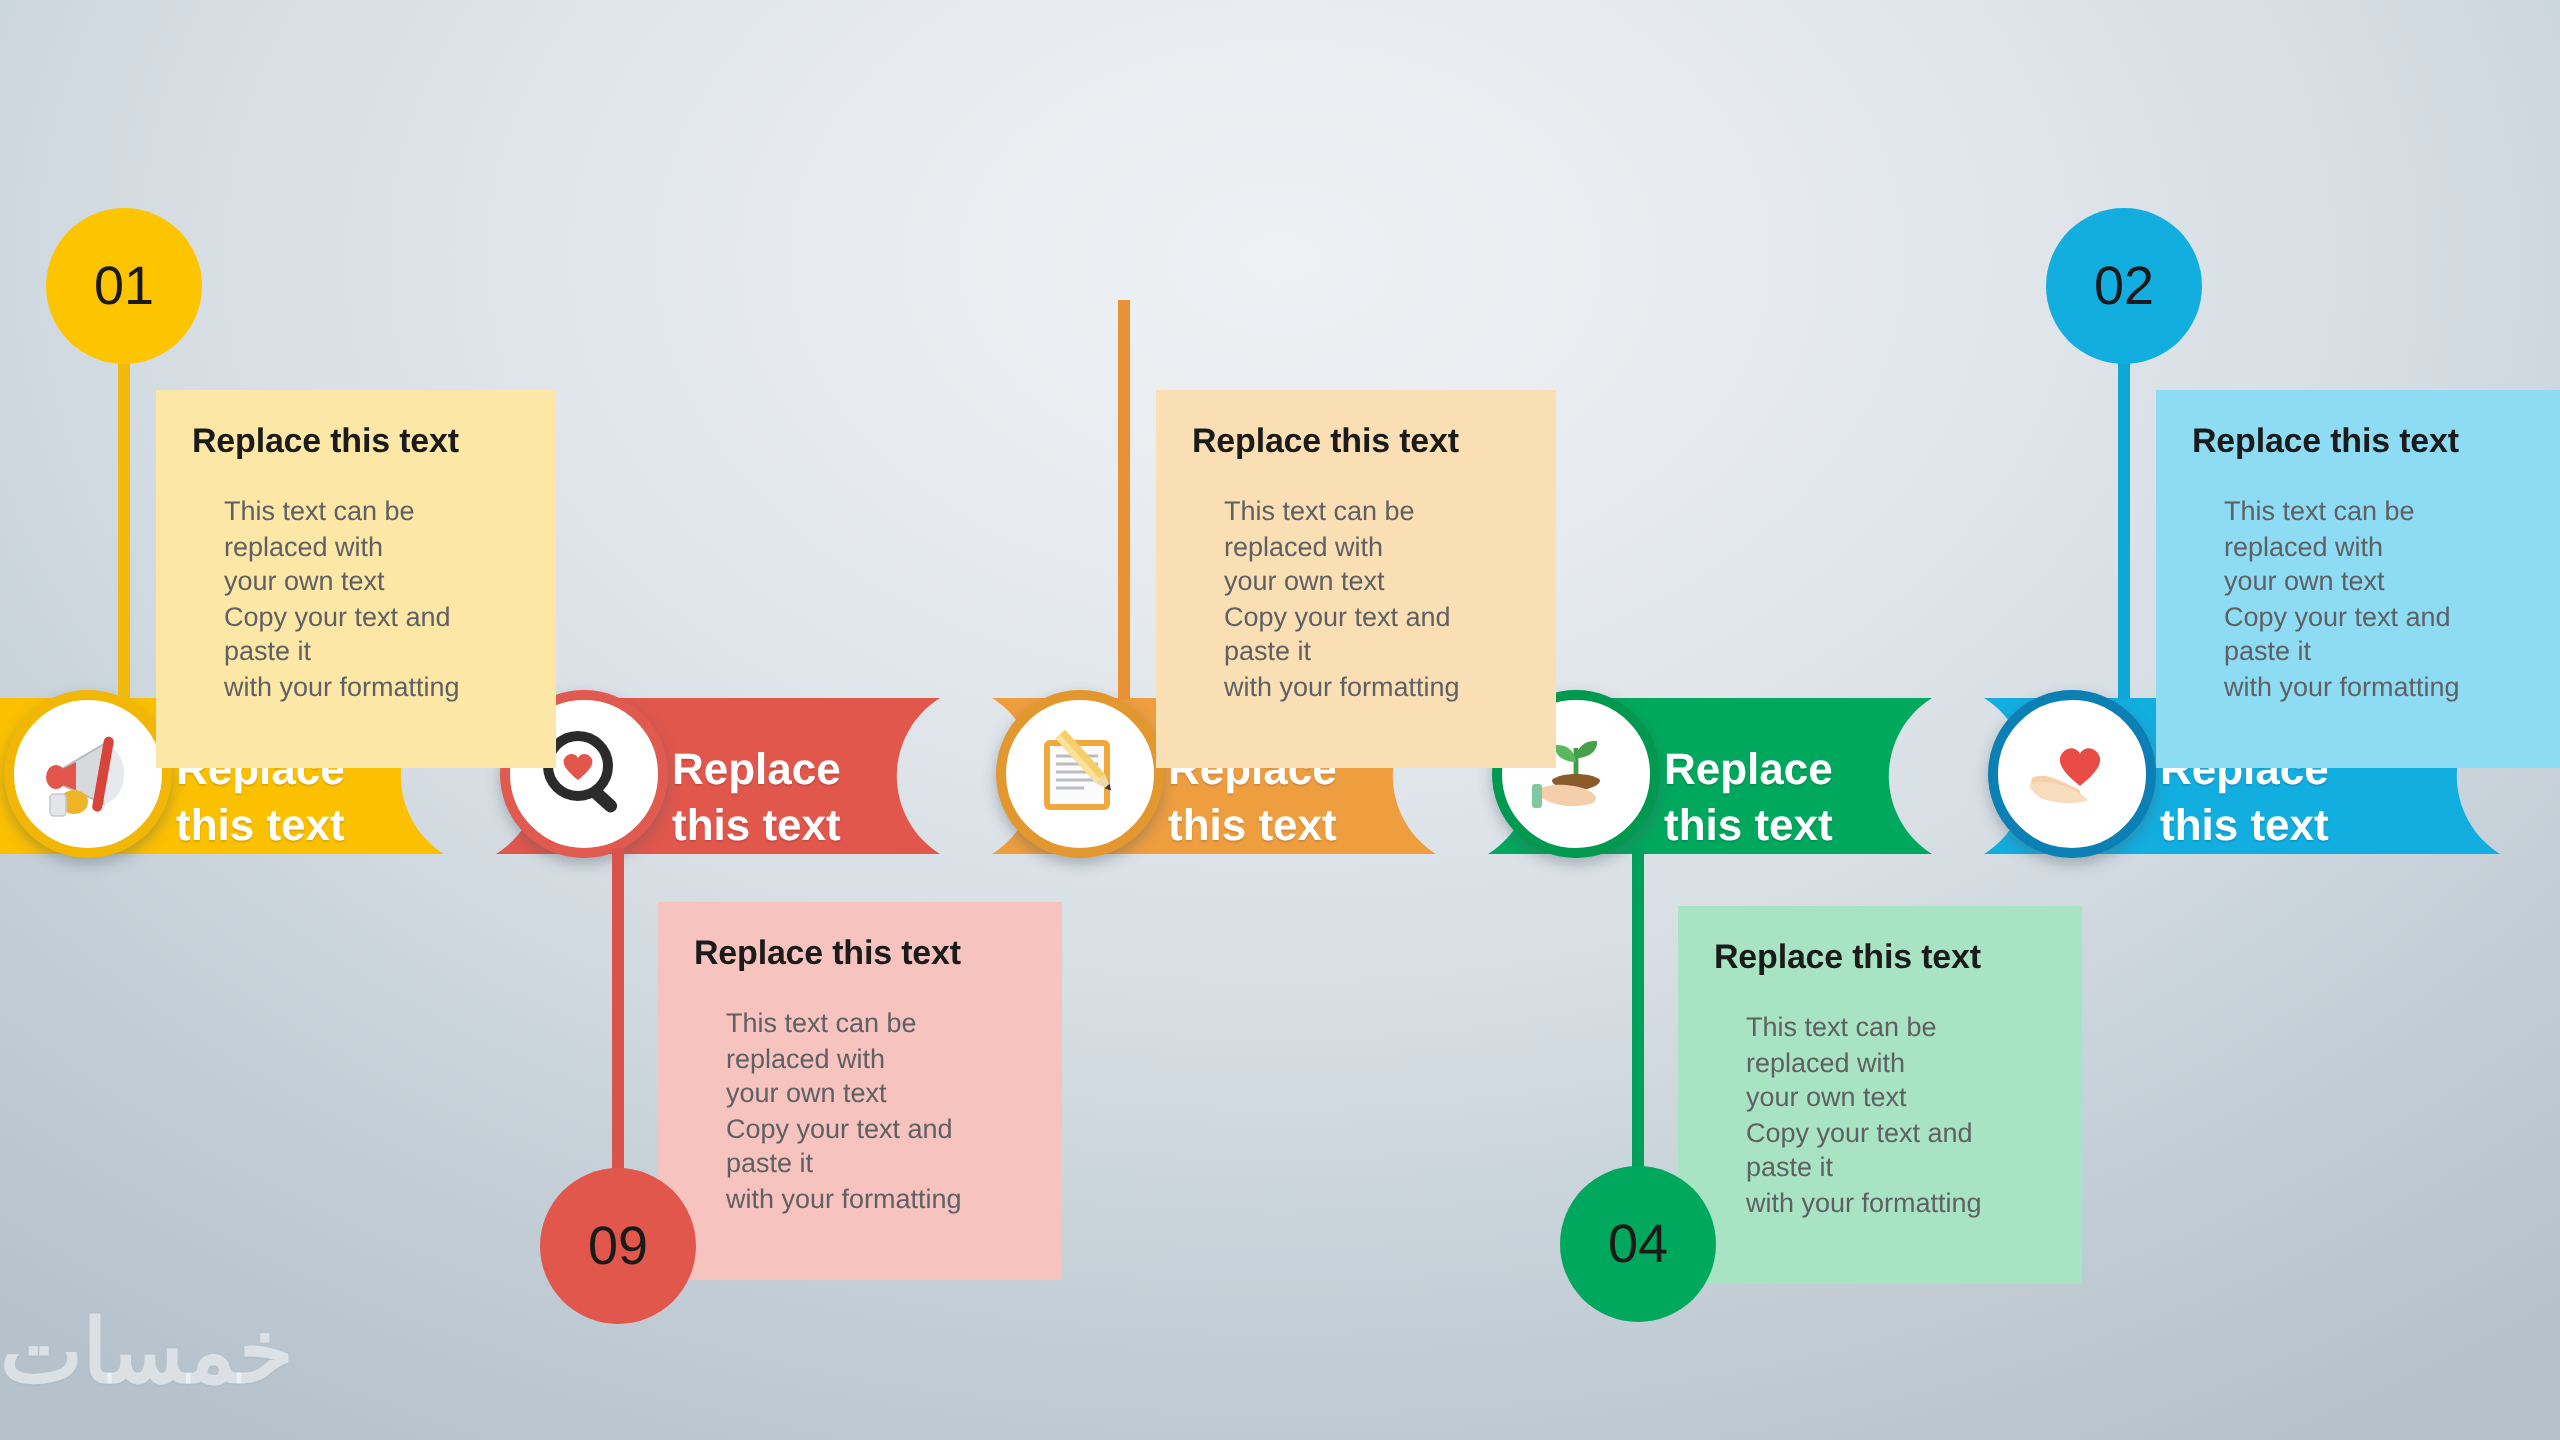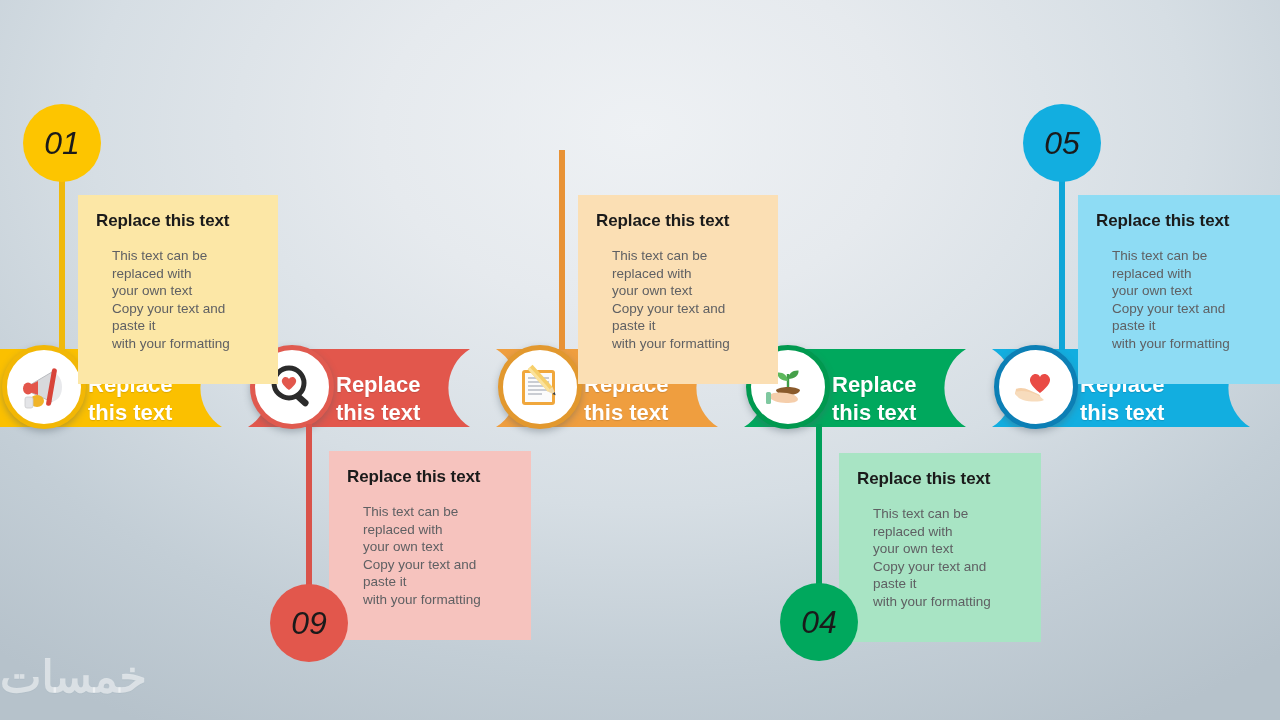--- a/index.html
+++ b/index.html
@@ -113,24 +113,23 @@
   
   .marker {
     position: absolute;
     width: 78px;
     height: 78px;
     border-radius: 50%;
     display: flex;
     align-items: center;
     justify-content: center;
     color: #1a1a1a;
-    font-size: 32px;
+    font-size: 27px;
     font-weight: normal;
     z-index: 4;
-    font-style: italic;
   }
 
   .stem {
     position: absolute;
     width: 6px;
     z-index: 2;
   }
 
   
   .card {
@@ -175,21 +174,21 @@
   <div class="card" style="left:578px; top:195px; width:200px; background:#FBDFB4;">
     <h3>Replace this text</h3>
     <p>This text can be replaced with
 your own text
 Copy your text and paste it
 with your formatting</p>
   </div>
 
   <div class="stem" style="left:1059px; top:150px; height:200px; background:#0FA6D8;"></div>
   <div class="marker" style="left:1023px; top:104px; background:#12AEE0;">
-    <span>05</span>
+    <span>02</span>
   </div>
   <div class="card" style="left:1078px; top:195px; width:212px; background:#8EDCF4;">
     <h3>Replace this text</h3>
     <p>This text can be replaced with
 your own text
 Copy your text and paste it
 with your formatting</p>
   </div>
 
   <div class="stem" style="left:306px; top:424px; height:200px; background:#D9534A;"></div>

